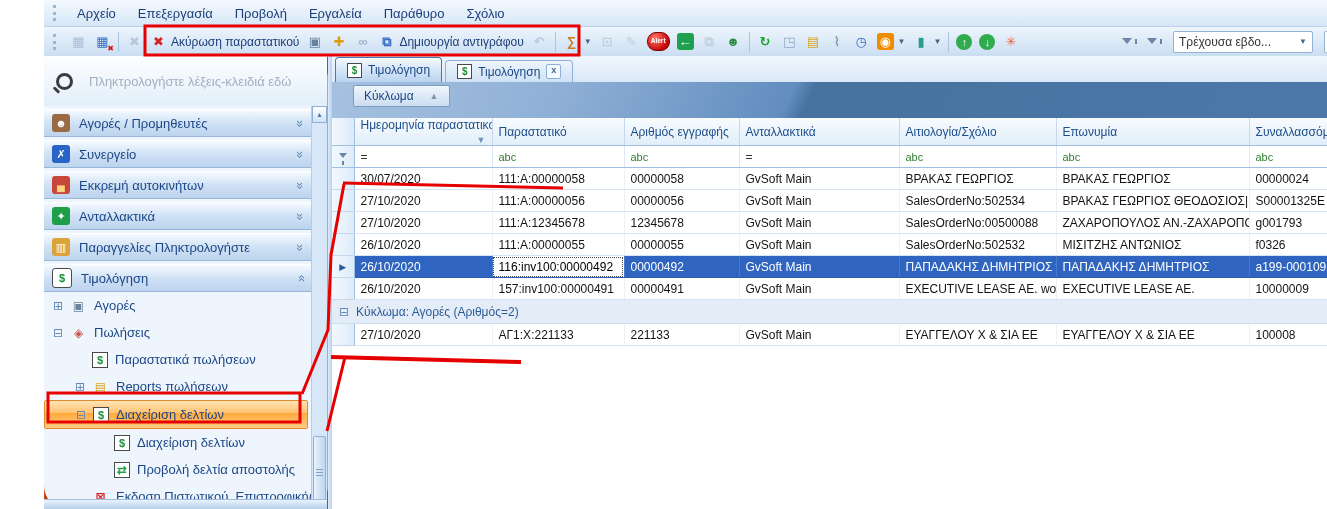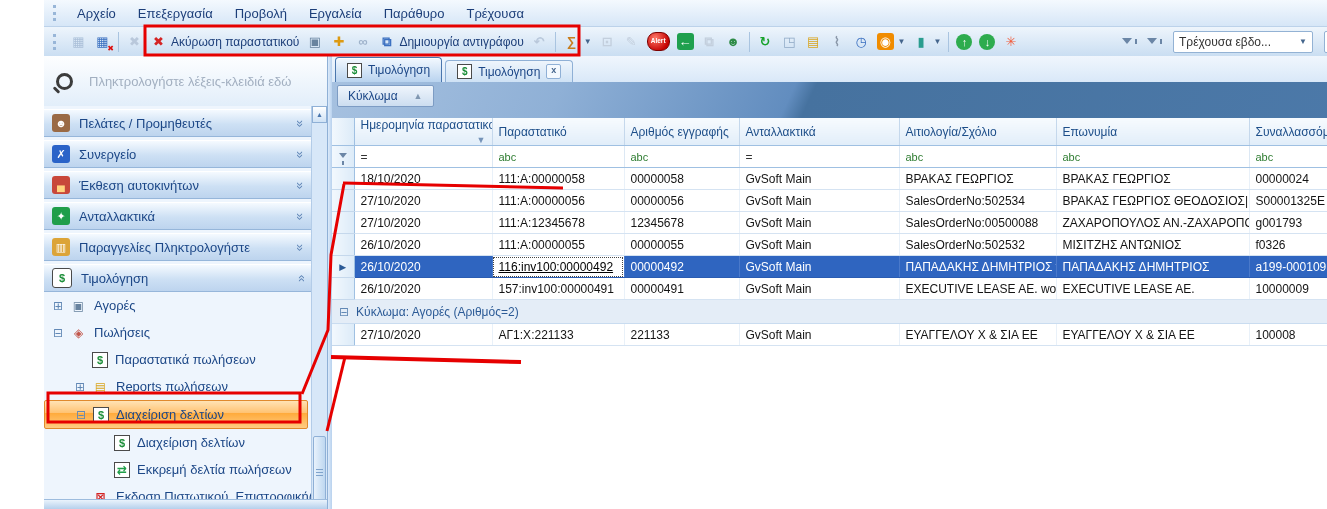--- a/index.html
+++ b/index.html
@@ -28,21 +28,21 @@
   .cone{width:0;height:0;border:5px solid transparent;border-top:6px solid #6b86a6;display:block;margin:3px auto 0;}
   .stem{width:2px;height:5px;background:#6b86a6;display:block;margin:-1px auto 0;}
   .toolbar-right{margin-left:auto;display:flex;align-items:center;gap:2px;}
   .range-combo{display:flex;align-items:center;justify-content:space-between;background:#fff;border:1px solid #93b2d4;
     border-radius:2px;height:20px;padding:0 5px;margin-left:5px;font-size:12px;color:#333;width:128px;}
   .search-input{height:20px;width:170px;border:1px solid #93b2d4;border-radius:2px;background:#fff;margin-left:9px;
     font-size:12px;color:#555;padding:0 5px;margin-right:-135px;font-family:inherit;}
   .search-input::placeholder{color:#9aa7b8;}
 
   
-  .sidebar{position:absolute;top:56px;left:0;width:283px;bottom:0;background:#eef5fd;border-right:1px solid #8fb0d6;}
+  .sidebar{position:absolute;top:56px;left:0;width:283px;bottom:0;background:#eef5fd;border-right:1px solid #8fb0d6;border-radius:23px;}
   .search-row{height:50px;display:flex;align-items:center;padding:0 12px;gap:14px;background:linear-gradient(#fdfeff,#e2eefa);}
   .mag-icon{width:11px;height:11px;border:3px solid #3c3c3c;border-radius:50%;position:relative;flex:0 0 auto;}
   .mag-icon::after{content:"";position:absolute;width:3px;height:8px;background:#3c3c3c;transform:rotate(-45deg);left:-4px;top:10px;border-radius:2px;}
   .sb-search{border:none;background:transparent;font-size:13px;color:#444;width:210px;font-family:inherit;}
   .sb-search::placeholder{color:#a2afc0;}
   .nav-list{position:absolute;top:50px;left:0;right:15px;bottom:0;overflow:hidden;}
   .sb-group{height:26px;margin-top:3px;display:flex;align-items:center;padding:0 8px;
     background:linear-gradient(#f5faff,#cde0f4 55%,#bdd4ee);border-top:1px solid #fff;border-bottom:1px solid #96b6da;
     color:#1c4787;font-size:13px;}
   .g-icon{width:18px;height:18px;border-radius:3px;margin-right:9px;display:flex;align-items:center;justify-content:center;
@@ -70,61 +70,61 @@
   .content{position:absolute;top:56px;left:288px;right:0;bottom:0;background:#fff;}
   .tabstrip{height:26px;background:linear-gradient(#f0f6fd,#d9e8f8);display:flex;align-items:flex-end;padding-left:3px;gap:3px;}
   .tab{display:flex;align-items:center;gap:6px;height:21px;padding:0 11px;font-size:12px;color:#1c4787;
     border:1px solid #8fb0d6;border-bottom:none;border-radius:4px 4px 0 0;background:linear-gradient(#eef5fc,#cfe2f5);}
   .tab.active{background:linear-gradient(#f3f9ff,#b9d3ef);border-color:#4a76ad;height:24px;box-shadow:inset 0 1px 0 #fff;}
   .tab .dollar-box{width:13px;height:13px;font-size:10px;}
   .tab-close{width:13px;height:13px;border:1px solid #8fb0d6;border-radius:2px;background:#f4f9fe;color:#44658c;
     font-size:9px;line-height:11px;text-align:center;font-weight:bold;}
   .groupband{height:36px;position:relative;
     background:linear-gradient(115deg,#a6c1e0 0%,#8fb0d6 22%,#628dbf 44%,#46729f 46%,#4c79a9 100%);}
-  .chip{position:absolute;left:5px;top:3px;padding:3px 10px;display:flex;gap:16px;align-items:center;
+  .chip{position:absolute;left:21px;top:3px;padding:3px 10px;display:flex;gap:16px;align-items:center;
     background:linear-gradient(#eff5fc,#ccddf0);border:1px solid #7d9cc4;border-radius:2px;color:#1c4787;font-size:12px;}
   .chip .sort-up{color:#8097b1;font-size:9px;}
   .grid-area{position:absolute;top:62px;left:0;right:0;bottom:0;background:#fff;overflow:hidden;}
   table.grid{border-collapse:collapse;table-layout:fixed;width:1039px;font-size:12px;}
   table.grid th{height:21px;background:linear-gradient(#f7fbfe,#e1edf9);border-right:1px solid #c5d8ec;
     border-bottom:1px solid #9fc0e2;color:#1d4e89;font-weight:normal;text-align:left;padding:0 6px;
     white-space:nowrap;overflow:hidden;}
   table.grid .ind{background:linear-gradient(90deg,#f2f8fd,#dcebf8);border-right:1px solid #9fc0e2;}
   .sort-desc{color:#7593b8;font-size:9px;float:right;margin-top:3px;}
   tr.filter td{height:21px;background:#fff;border-bottom:1px solid #9fc0e2;border-right:1px solid #dce8f4;padding:0 6px;}
   .f-eq{color:#333;font-size:12px;}
   .f-abc{color:#2f7d32;font-size:11px;}
   tr.grp td{height:21px;background:#e4edf7;color:#2b5a96;border-top:1px solid #c9dcf0;border-bottom:1px solid #c9dcf0;padding-left:7px;}
   .grp-glyph{color:#6288b5;margin-right:7px;}
   tr.data td{height:21px;border-bottom:1px solid #d5e3f2;border-right:1px solid #e9f1f9;padding:0 6px;color:#141414;
     white-space:nowrap;overflow:hidden;}
   tr.data td.ind{border-bottom:1px solid #c5d8ec;text-align:center;padding:0;}
   tr.sel td{background:#2f65c0;color:#fff;border-bottom-color:#2a5cb2;border-right-color:#4a79ca;}
   tr.sel td.ind{background:linear-gradient(90deg,#f2f8fd,#dcebf8);color:#2b5a96;font-size:9px;}
-  tr.sel td.focus{background:#fff;color:#000;outline:1px dotted #444;outline-offset:-2px;text-decoration:underline;}
+  tr.sel td.focus{background:#fff;color:#000;outline:1px dotted #444;outline-offset:-2px;}
   .funnel-small .cone{border-width:4px;border-top-width:5px;margin-top:4px;}
   .funnel-small .stem{height:4px;}
 
   
   .overlay{position:absolute;inset:0;pointer-events:none;z-index:60;}
 </style>
 </head>
 <body>
 
 <div class="window">
 
   <div class="menubar">
     <span class="vgrip"></span>
     <span id="menu-items" style="display: flex;">
         <div class="menu-item">Αρχείο</div>
         <div class="menu-item">Επεξεργασία</div>
         <div class="menu-item">Προβολή</div>
         <div class="menu-item">Εργαλεία</div>
         <div class="menu-item">Παράθυρο</div>
-        <div class="menu-item">Τρέχουσα</div>
+        <div class="menu-item">Σχόλιο</div>
       </span>
   </div>
 
   <div class="toolbar">
     <span class="vgrip"></span>
     <span id="toolbar-buttons" style="display:flex;align-items:center;gap:1px;">
         <span class="tbtn">
           <span class="ticon" style="color: rgb(170, 191, 216);">▦</span>
         </span>
         <span class="tbtn">
@@ -236,31 +236,31 @@
   </div>
 
   <div class="sidebar">
     <div class="search-row">
       <span class="mag-icon"></span>
       <input class="sb-search" type="text" placeholder="Πληκτρολογήστε λέξεις-κλειδιά εδώ" style="">
     </div>
     <div class="nav-list" id="nav-list">
         <div class="sb-group">
           <span class="g-icon" style="background: rgb(154, 106, 69); color: rgb(255, 255, 255);">☻</span>
-          <span>Πελάτες / Προμηθευτές</span>
+          <span>Αγορές / Προμηθευτές</span>
           <span class="chev">»</span>
         </div>
         <div class="sb-group">
           <span class="g-icon" style="background: rgb(42, 99, 200); color: rgb(255, 255, 255);">✗</span>
           <span>Συνεργείο</span>
           <span class="chev">»</span>
         </div>
         <div class="sb-group">
           <span class="g-icon" style="background: rgb(200, 71, 58); color: rgb(255, 211, 126);">▄</span>
-          <span>Έκθεση αυτοκινήτων</span>
+          <span>Εκκρεμή αυτοκινήτων</span>
           <span class="chev">»</span>
         </div>
         <div class="sb-group">
           <span class="g-icon" style="background: rgb(31, 158, 74); color: rgb(255, 255, 255);">✦</span>
           <span>Ανταλλακτικά</span>
           <span class="chev">»</span>
         </div>
         <div class="sb-group">
           <span class="g-icon" style="background: rgb(220, 164, 56); color: rgb(255, 255, 255);">▥</span>
           <span>Παραγγελίες Πληκτρολογήστε</span>
@@ -297,21 +297,21 @@
           <span>Διαχείριση δελτίων</span>
         </div>
         <div class="tree-item" style="padding-left: 52px;">
           <span class="expander"></span>
           <span class="dollar-box" style="margin-right: 7px;">$</span>
           <span>Διαχείριση δελτίων</span>
         </div>
         <div class="tree-item" style="padding-left: 52px;">
           <span class="expander"></span>
           <span class="t-icon" style="color: rgb(31, 158, 74); border: 1px solid rgb(74, 74, 74); background: rgb(255, 255, 255); width: 14px; height: 14px; margin-right: 7px;">⇄</span>
-          <span>Εκκρεμή δελτία πωλήσεων</span>
+          <span>Προβολή δελτία αποστολής</span>
         </div>
         <div class="tree-item" style="padding-left: 30px;">
           <span class="expander"></span>
           <span class="t-icon" style="color: rgb(212, 36, 36);">⊠</span>
           <span>Εκδοση Πιστωτικού_Επιστροφική(GEN)</span>
         </div>
       </div>
     <div class="sb-scroll">
       <div class="sb-up">▲</div>
       <div class="sb-thumb">
@@ -372,21 +372,21 @@
               <td><span class="f-abc">abc</span></td>
               <td><span class="f-eq">=</span></td>
               <td><span class="f-abc">abc</span></td>
               <td><span class="f-abc">abc</span></td>
               <td><span class="f-abc">abc</span></td>
             </tr>
           </thead>
           <tbody>
             <tr class="data">
               <td class="ind"></td>
-              <td>18/10/2020</td>
+              <td>30/07/2020</td>
               <td>111:A:00000058</td>
               <td>00000058</td>
               <td>GvSoft Main</td>
               <td>ΒΡΑΚΑΣ  ΓΕΩΡΓΙΟΣ</td>
               <td>ΒΡΑΚΑΣ  ΓΕΩΡΓΙΟΣ</td>
               <td>00000024</td>
             </tr>
             <tr class="data">
               <td class="ind"></td>
               <td>27/10/2020</td>

